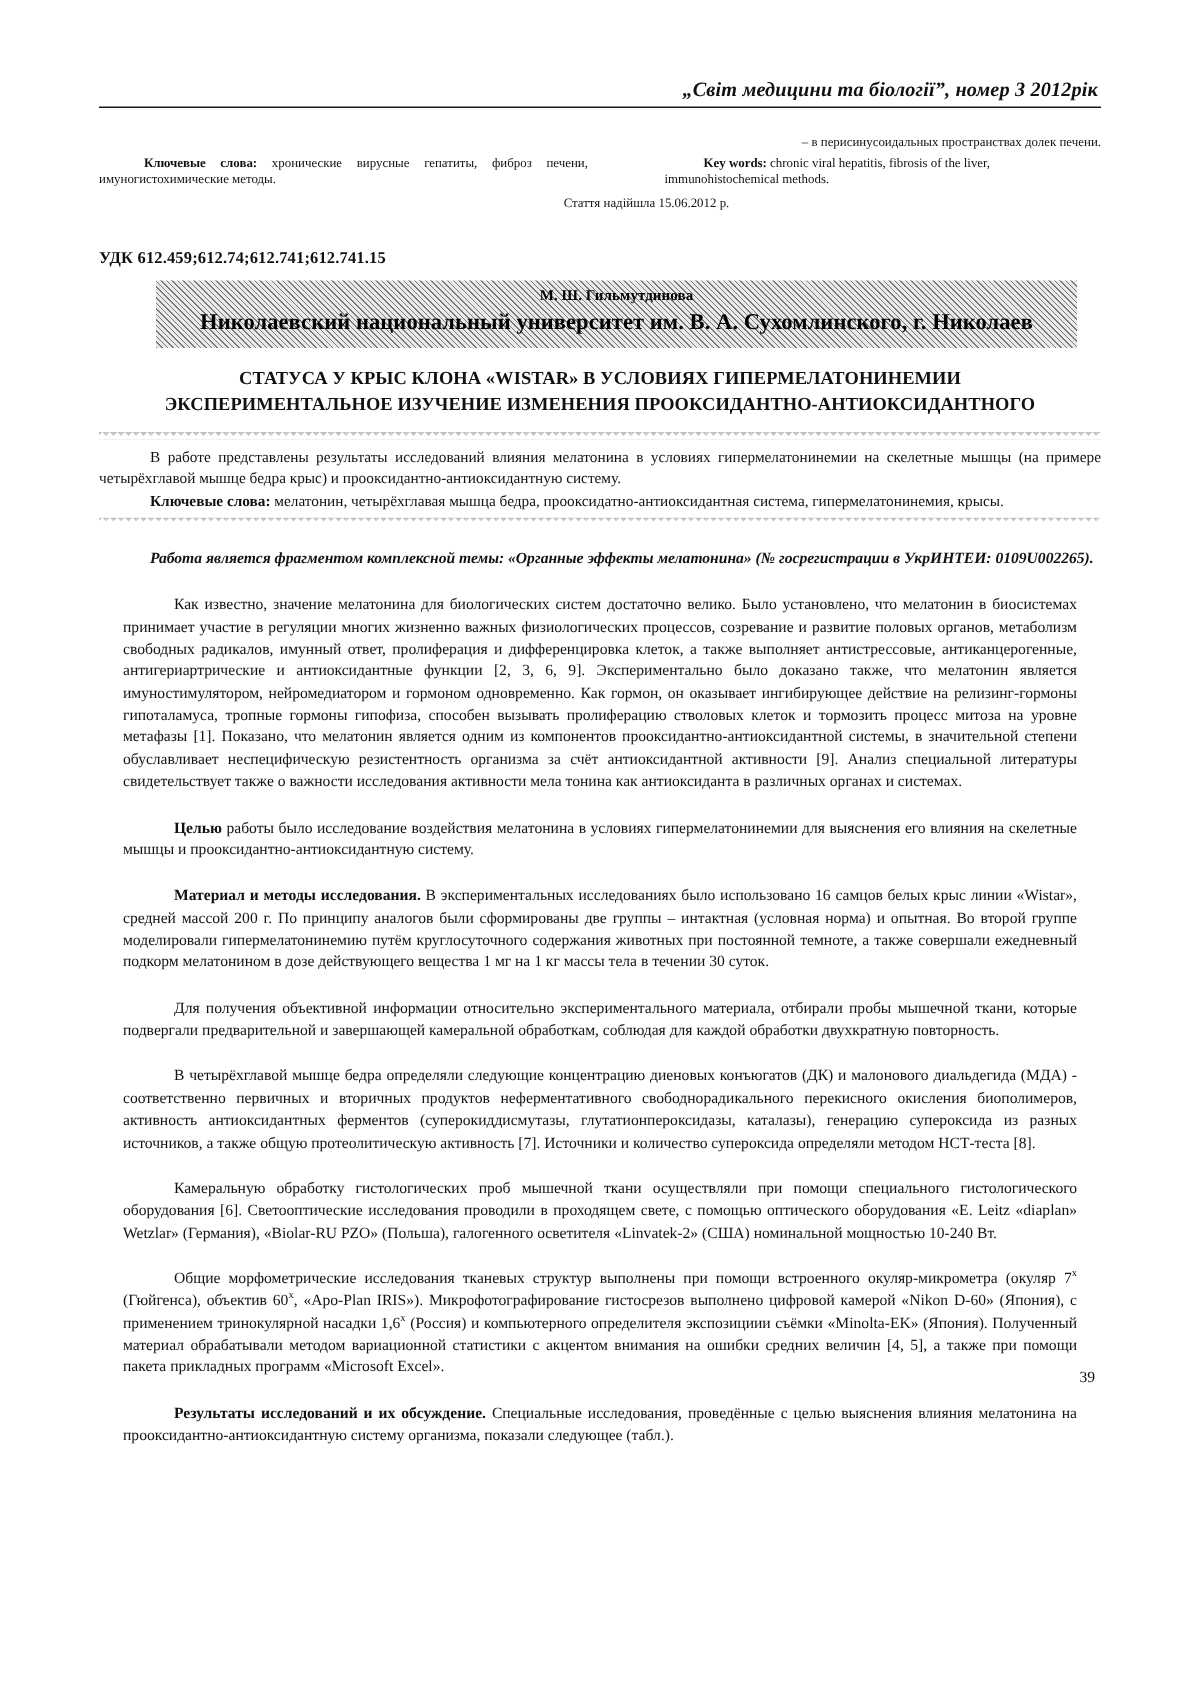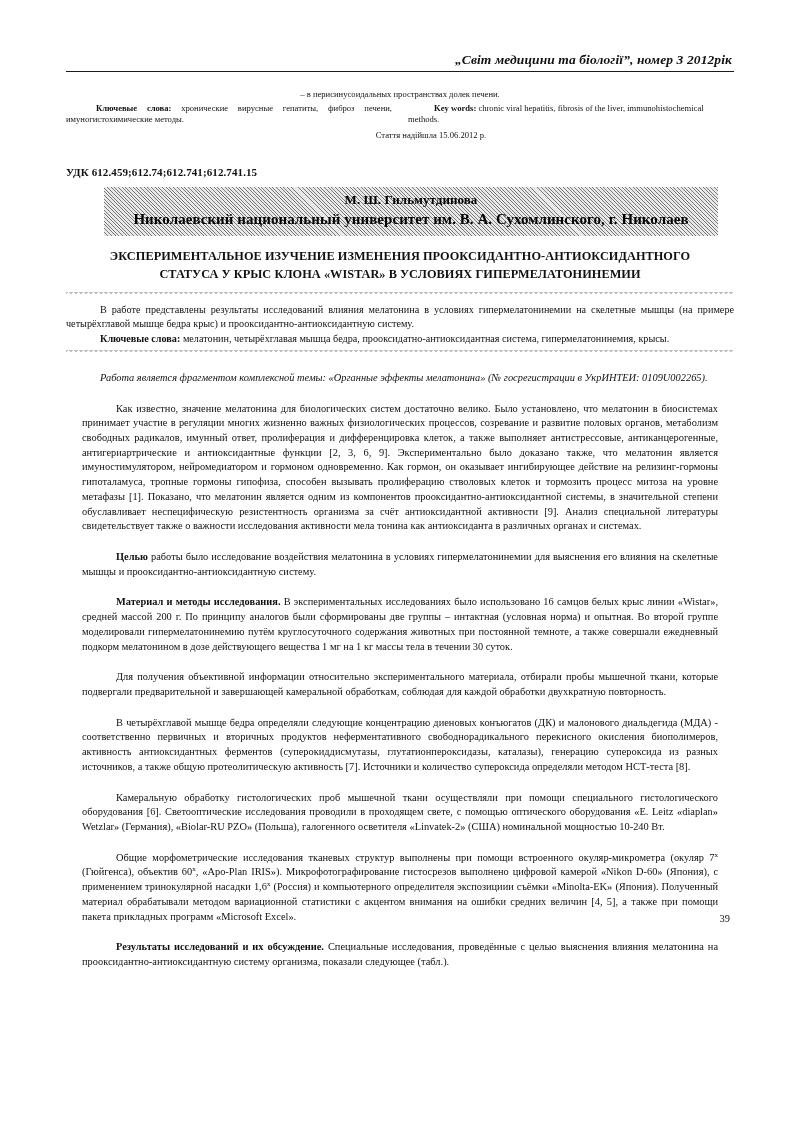--- a/index.html
+++ b/index.html
@@ -46,41 +46,41 @@
     margin-top: 3px;
     margin-bottom: 17px;
     width: 100%;
   }
 
   
   .tail-line {
     font-size: 8.6px;
     line-height: 1.25;
     margin: 0 0 3px 0;
-    text-align: center;
+    text-align: right;
   }
   .kw-cols {
     display: flex;
     gap: 16px;
     align-items: flex-start;
   }
   .kw-col {
     font-size: 8.6px;
     line-height: 1.32;
     text-align: justify;
     flex: 1 1 0;
   }
   .kw-col.right {
     text-align: left;
   }
   .kw-col p {
     margin: 0;
     text-indent: 30px;
   }
-  .kw-col.right p { text-indent: 26px; }
+  .kw-col.right p { text-indent: 26px; margin-left: 35px; }
   .kw-lead { font-weight: bold; }
   .received {
     font-size: 8.6px;
     text-align: center;
     margin: 4px 0 0 0;
     padding-left: 62px;
   }
 
   
   .udk {
@@ -102,21 +102,21 @@
       repeating-linear-gradient(
         45deg,
         rgba(30,30,30,0.55) 0px,
         rgba(30,30,30,0.55) 0.7px,
         rgba(255,255,255,0) 0.7px,
         rgba(255,255,255,0) 2.6px
       );
   }
   .author-box .line {
     font-weight: bold;
-    font-size: 13px;
+    font-size: 10px;
     line-height: 1.45;
     color: #000;
     position: relative;
     z-index: 2;
     letter-spacing: 0.05px;
   }
   .author-box .line.affil { font-size: 15px; }
 
   
   .article-title {
@@ -154,20 +154,21 @@
   .abstract .kw-lead { font-weight: bold; }
 
   
   .fragment-note {
     font-style: italic;
     font-size: 10.4px;
     line-height: 1.42;
     text-align: justify;
     text-indent: 34px;
     margin: 16px 0 0 0;
+    font-weight: bold;
   }
 
   
   .body-text { margin-top: 14px; }
   .body-text p {
     margin: 16px;
     font-size: 10.4px;
     line-height: 1.415;
     text-align: justify;
     text-indent: 34px;
@@ -208,22 +209,22 @@
     <div class="received">Стаття надійшла 15.06.2012 р.</div>
 
     <div class="udk">УДК 612.459;612.74;612.741;612.741.15</div>
 
     <div class="author-box">
       <div class="line">М. Ш. Гильмутдинова</div>
       <div class="line affil">Николаевский национальный университет им. В. А. Сухомлинского, г. Николаев</div>
     </div>
 
     <div class="article-title">
+      <div>СТАТУСА У КРЫС КЛОНА «WISTAR» В УСЛОВИЯХ ГИПЕРМЕЛАТОНИНЕМИИ</div>
       <div>ЭКСПЕРИМЕНТАЛЬНОЕ ИЗУЧЕНИЕ ИЗМЕНЕНИЯ ПРООКСИДАНТНО-АНТИОКСИДАНТНОГО</div>
-      <div>СТАТУСА У КРЫС КЛОНА «WISTAR» В УСЛОВИЯХ ГИПЕРМЕЛАТОНИНЕМИИ</div>
     </div>
 
     <div class="zigzag top"></div>
 
     <div class="abstract">
       <p>В работе представлены результаты исследований влияния мелатонина в условиях гипермелатонинемии на скелетные мышцы (на примере четырёхглавой мышце бедра крыс) и прооксидантно-антиоксидантную систему.</p>
       <p><span class="kw-lead">Ключевые слова:</span><span> мелатонин, четырёхглавая мышца бедра, прооксидатно-антиоксидантная система, гипермелатонинемия, крысы.</span></p>
     </div>
 
     <div class="zigzag bottom"></div>

